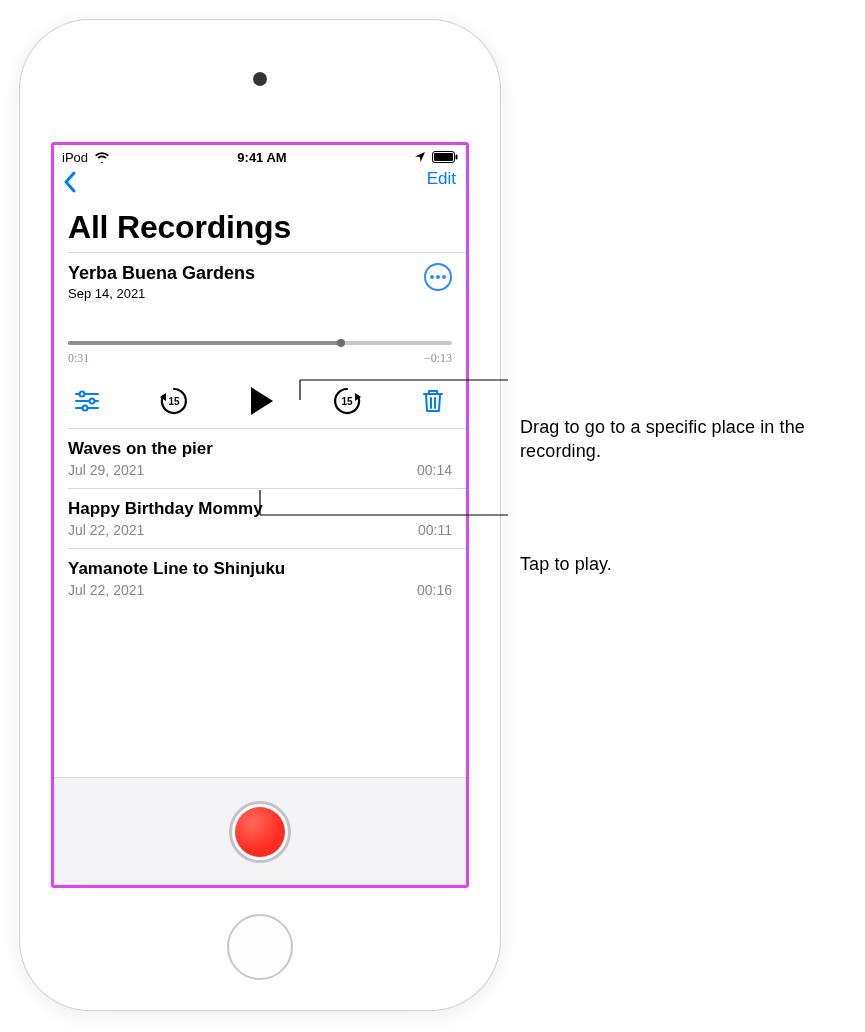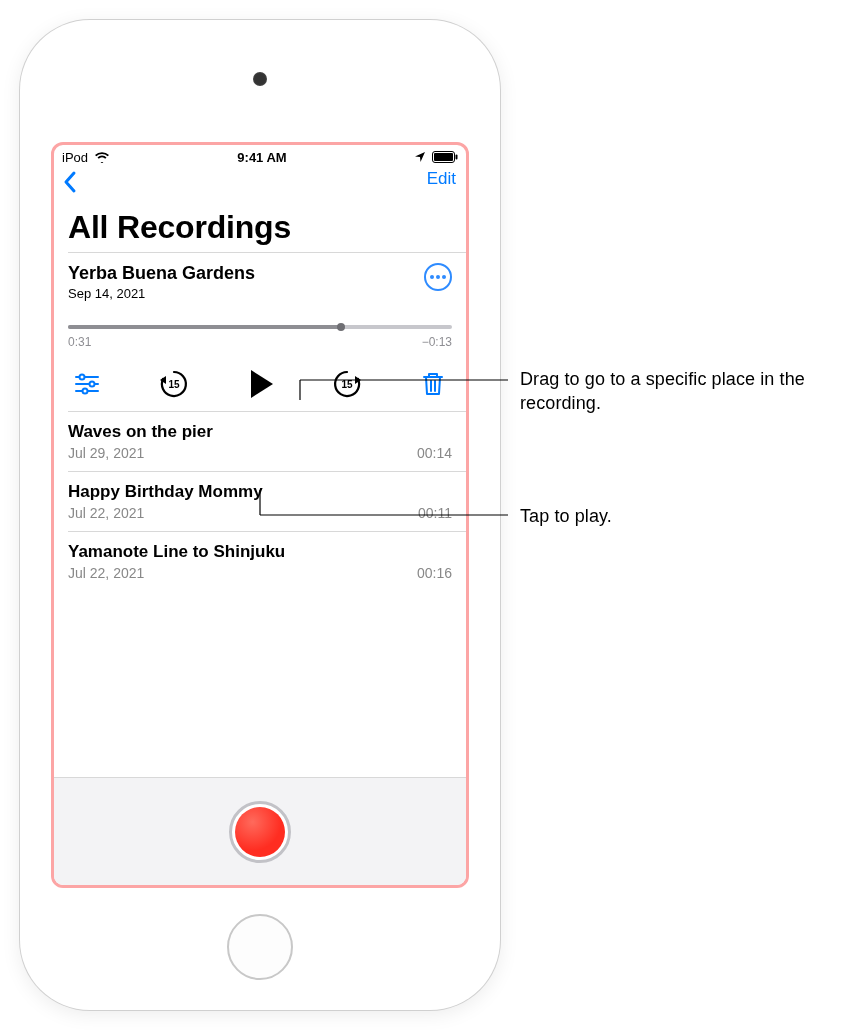--- a/index.html
+++ b/index.html
@@ -39,22 +39,22 @@
       border: 2px solid #c8c8c8;
       border-radius: 50%;
       background: #fdfdfd;
     }
     .screen {
       position: absolute;
       top: 122px;
       left: 31px;
       right: 31px;
       bottom: 122px;
-      border: 3px solid #fca5a5;
-      border-radius: 12px;
+      border: 3px solid #d946ef;
+      border-radius: 3px;
       background: #fff;
       overflow: hidden;
       display: flex;
       flex-direction: column;
     }
     
     .status-bar {
       height: 24px;
       display: flex;
       align-items: center;
@@ -91,21 +91,21 @@
     .exp-title { font-size: 18px; font-weight: 700; }
     .exp-date { font-size: 13px; color: #000000; margin-top: 2px; }
     .more-btn {
       width: 28px; height: 28px;
       border: 2px solid #2e8bff;
       border-radius: 50%;
       display: flex; align-items: center; justify-content: center;
       color: #2e8bff;
     }
     .more-btn span { width:4px;height:4px;background:#2e8bff;border-radius:50%;margin:0 1.2px; }
-    .slider-wrap { margin-top: 24px; position: relative; }
+    .slider-wrap { margin-top: 40px; position: relative; font-family: Liberation Serif, serif; }
     .slider-track { height: 4px; background: #c7c7cc; border-radius: 2px; position: relative; }
     .slider-fill { position:absolute; left:0; top:0; height:100%; background:#8e8e93; border-radius:2px; }
     .slider-thumb {
       position:absolute; top:50%; transform:translate(-50%,-50%);
       width:8px; height:8px; background:#6e6e73; border-radius:50%;
     }
     .times { display:flex; justify-content:space-between; font-size:12px; color:#8e8e93; margin-top:6px; }
     .controls { display:flex; align-items:center; justify-content:space-between; margin-top:18px; padding: 0 2px; }
     .ctrl { width:34px; height:34px; display:flex; align-items:center; justify-content:center; color:#007aff; }
     .ctrl.dark { color:#a16207; }
@@ -135,20 +135,21 @@
       width:50px; height:50px; border-radius:50%; background:#ff3b30;
       background: radial-gradient(circle at 35% 30%, #ff6a5c, #ff2d21 60%);
     }
     
     .callout {
       position: absolute;
       font-size: 18px;
       line-height: 1.35;
       color: #000;
       letter-spacing: 0.1px;
+      margin-top: 48px;
     }
     svg.overlay { position:absolute; left:0; top:0; pointer-events:none; }
   </style>
 </head>
 <body>
 
 <div class="device">
   <div class="camera-dot"></div>
 
   <div class="screen">

